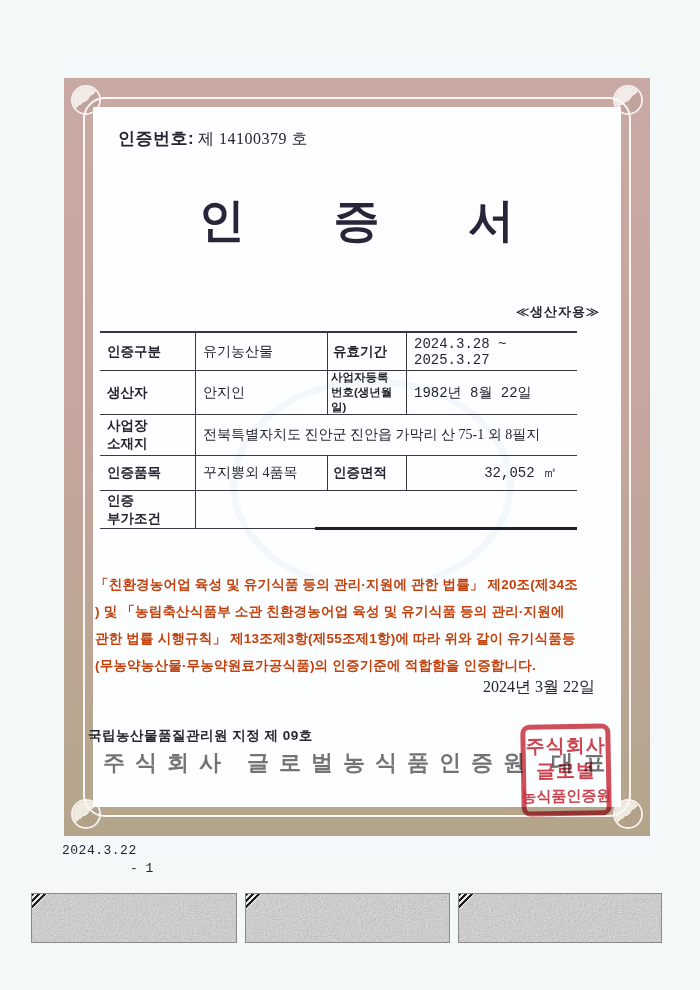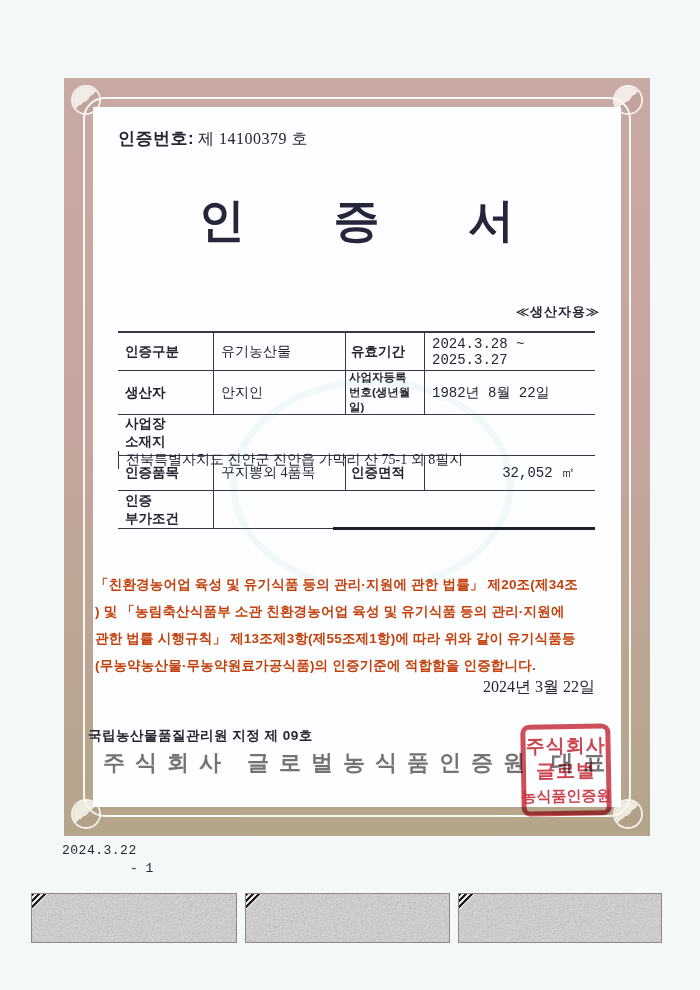--- a/index.html
+++ b/index.html
@@ -51,26 +51,26 @@
   .cert-no .num{font-family:"Liberation Serif",serif;font-size:16px;letter-spacing:0.5px;}
   .title{
     left:93px;top:190px;width:527px;text-align:center;
     font-size:46px;font-weight:800;letter-spacing:38px;padding-left:38px;
     box-sizing:border-box;color:#26263a;
   }
   .audience{left:400px;top:303px;width:200px;text-align:right;font-size:13px;font-weight:700;letter-spacing:1px;}
 
   
   .cert-table{
-    left:118px;top:331px;width:477px;
+    left:100px;top:331px;width:477px;
     border-top:2px solid #383842;font-size:14px;
   }
   .row{display:flex;align-items:center;border-bottom:1px solid #383842;box-sizing:border-box;}
   .r1{height:38px;} .r2{height:44px;} .r3{height:33px;}
-  .r4{height:41px;flex-direction:column;} .r5{height:35px;} .r6{height:38px;}
+  .r4{height:41px;} .r5{height:35px;} .r6{height:38px;}
   .cell{box-sizing:border-box;padding:0 7px;align-self:stretch;display:flex;align-items:center;}
   .c-label{width:95px;font-weight:700;font-size:13.5px;}
   .c-val{width:132px;border-left:1px solid #383842;font-family:"Liberation Serif",serif;font-size:14px;}
   .c-label2{width:80px;border-left:1px solid #383842;border-right:1px solid #383842;font-weight:700;font-size:13.5px;padding:12px 5px;}
   .c-label2.small{font-size:11.5px;line-height:15px;padding:0 3px;}
   .c-val2{flex:1;font-family:Liberation Mono, monospace;font-size:14px;}
   .c-valwide{flex:1;border-left:1px solid #383842;font-family:"Liberation Serif",serif;font-size:14px;}
   .jspread > span{display:block;width:100%;text-align:justify;text-align-last:justify;white-space:pre-line;}
   .num-right{justify-content:flex-end;padding-right:20px;}
   .thick-seg{position:absolute;left:215px;bottom:-2px;width:262px;height:3px;background:#20202a;}

